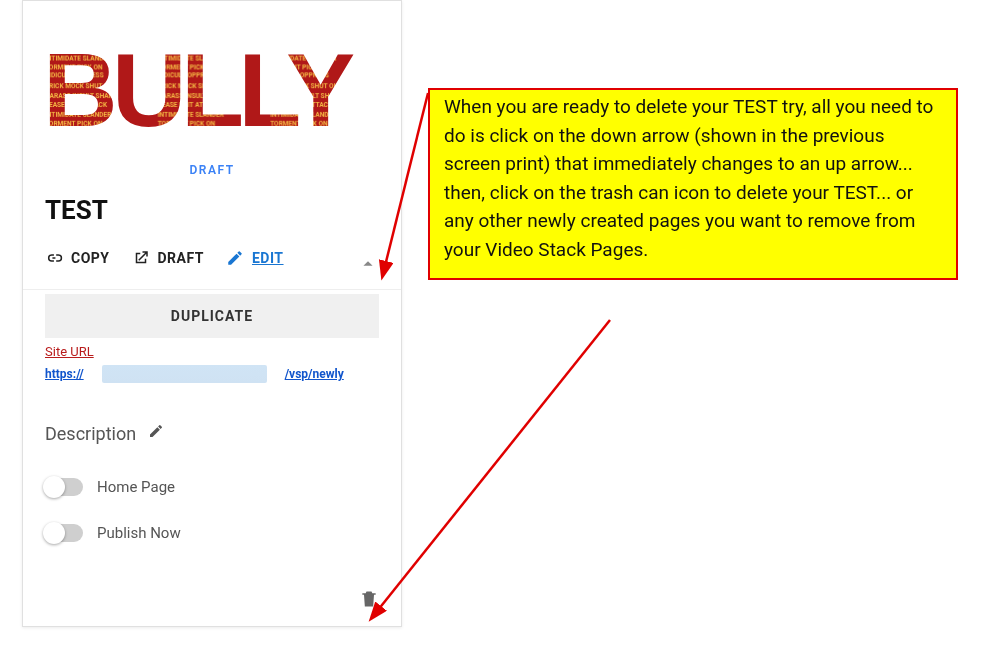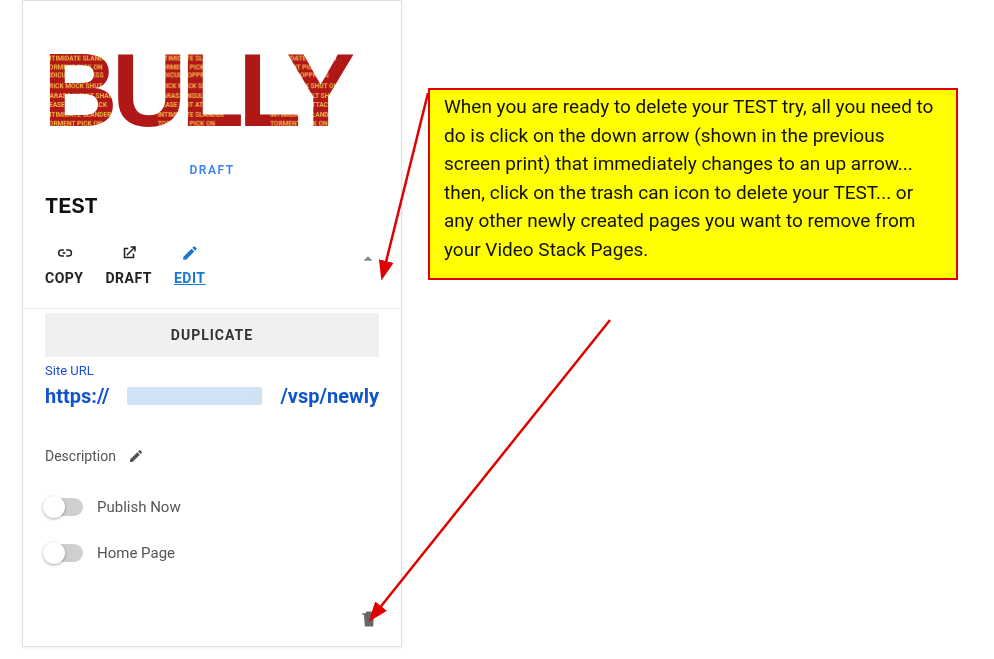--- a/index.html
+++ b/index.html
@@ -33,42 +33,40 @@
   .status-row {
     text-align: center;
     color: #3b82f6;
     font-size: 12px;
     font-weight: 600;
     letter-spacing: 1.5px;
     padding: 14px 0 10px 0;
   }
   .title-row {
     padding: 8px 22px 0 22px;
-    font-size: 22px;
+    font-size: 26px;
     font-weight: 700;
     color: #111;
-    font-family: Liberation Mono, monospace;
   }
   .actions-row {
     display: flex;
     align-items: center;
     gap: 22px;
     padding: 24px 22px 22px 22px;
     border-bottom: 1px solid #eee;
     position: relative;
   }
   .action {
     display: flex;
     align-items: center;
     gap: 8px;
     font-size: 14px;
     font-weight: 700;
     cursor: pointer;
     letter-spacing: .5px;
-    flex-direction: column;
   }
   .action.copy { color: #222; }
   .action.open { color: #222; }
   .action.edit { color: #1976d2; text-decoration: underline; }
   .chevron-wrap {
     position: absolute;
     right: 22px;
     top: 28px;
     width: 22px;
     height: 22px;
@@ -84,46 +82,47 @@
     letter-spacing: 1px;
     text-align: center;
     padding: 14px 0;
     cursor: pointer;
   }
   .section {
     padding: 2px 22px 10px 22px;
   }
   .label {
     font-size: 13px;
-    color: #1d4ed8;
+    color: #b91c1c;
     padding-bottom: 6px;
+    text-decoration: underline;
   }
   .url-line {
-    font-size: 20px;
+    font-size: 12px;
     font-weight: 700;
     color: #1155cc;
+    text-decoration: underline;
     display: flex;
     align-items: center;
     gap: 18px;
     padding-bottom: 10px;
   }
   .url-blur {
     display: inline-block;
     width: 165px;
     height: 18px;
     background: linear-gradient(#d0e4f5,#cfe2f3);
     border-radius: 2px;
     filter: blur(.5px);
   }
   .desc-row {
     display: flex;
-    align-items: center;
     gap: 12px;
     color: #555;
-    font-size: 14px;
+    font-size: 18px;
     padding: 18px 0 8px 0;
   }
   .desc-row svg { color:#555; cursor:pointer;}
   .toggle-row {
     display: flex;
     align-items: center;
     gap: 14px;
     padding: 14px 0;
     color: #555;
     font-size: 15px;
@@ -232,27 +231,27 @@
           <path fill="currentColor" d="M3 17.25V21h3.75L17.81 9.94l-3.75-3.75L3 17.25zM20.71 7.04a1 1 0 0 0 0-1.41l-2.34-2.34a1 1 0 0 0-1.41 0l-1.83 1.83 3.75 3.75 1.83-1.83z"></path>
         </svg>
     </div>
   </div>
 
   <div class="section">
     <div class="toggle-row">
       <div class="toggle">
           <div class="knob"></div>
         </div>
-      <span>Publish Now</span>
+      <span>Home Page</span>
     </div>
     <div class="toggle-row">
       <div class="toggle">
           <div class="knob"></div>
         </div>
-      <span>Home Page</span>
+      <span>Publish Now</span>
     </div>
   </div>
 
   <div class="trash-row">
     <svg width="20" height="22" viewBox="0 0 24 24">
         <path fill="currentColor" d="M6 7h12l-1 14H7L6 7zm3-4h6l1 2h4v2H4V5h4l1-2z"></path>
       </svg>
   </div>
 </div>
 

